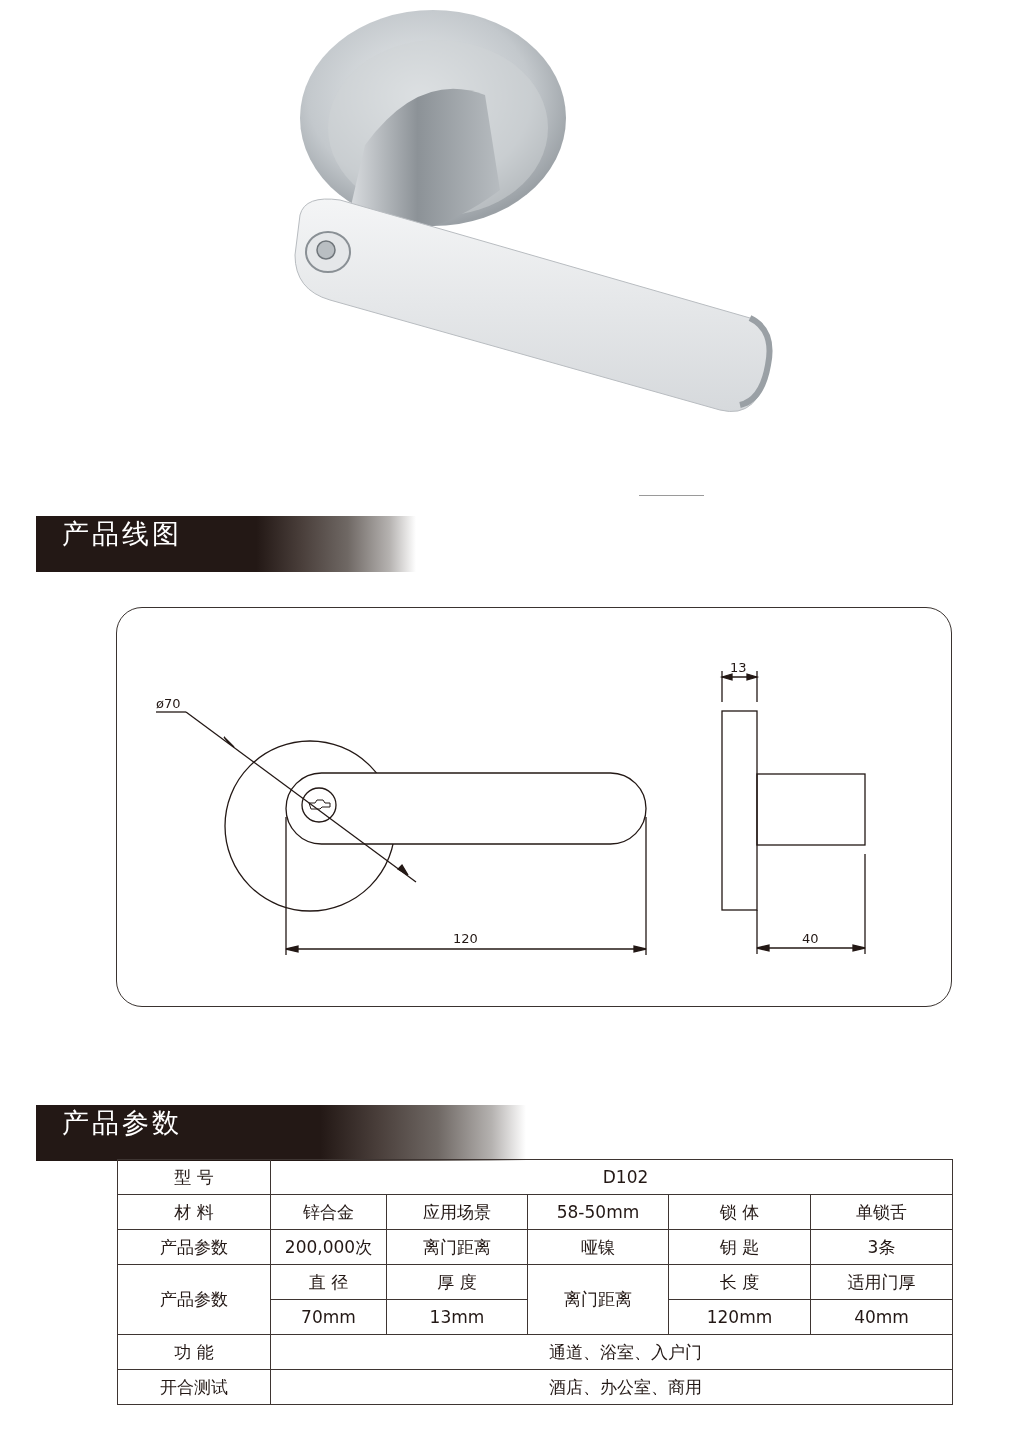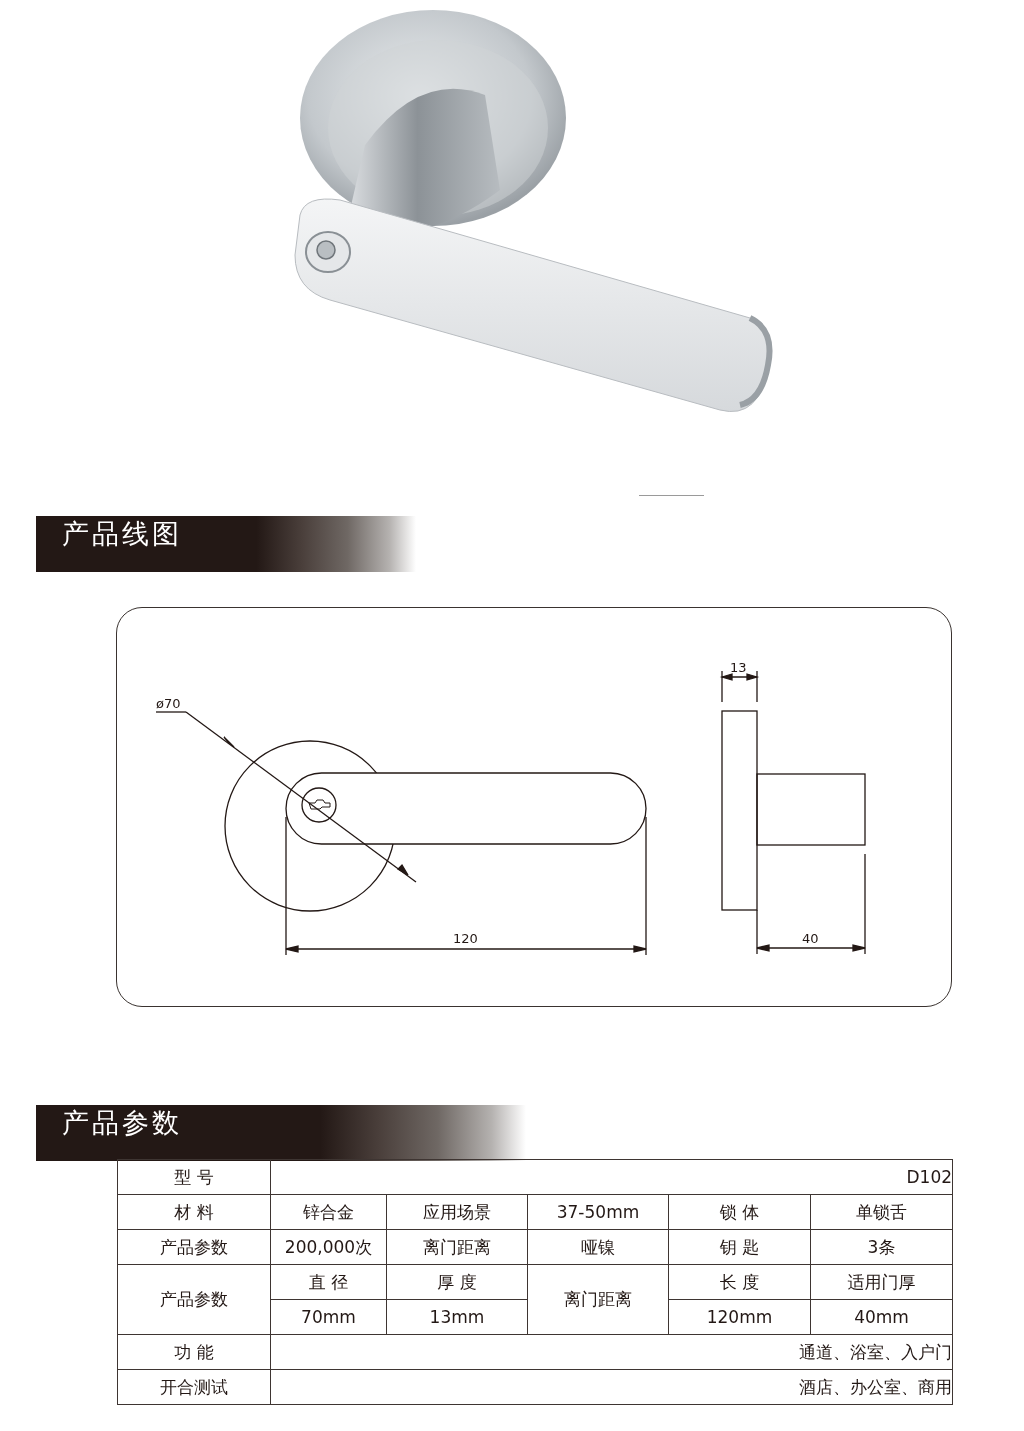--- a/index.html
+++ b/index.html
@@ -8,21 +8,21 @@
   .product-photo { left:270px; top:0; width:510px; height:430px; }
   .photo-rule { left:639px; top:495px; width:65px; height:1px; background:#9a9a9a; }
   .section-bar { left:36px; height:56px; background:linear-gradient(90deg,#231815 0%,#231815 58%,#4a3f3b 70%,#6f6864 82%,#b5b2b0 93%,#ffffff 100%); display:flex; align-items:flex-start; }
   .section-bar span { color:#ffffff; font-size:27px; letter-spacing:3px; padding-left:26px; font-family:"DejaVu Sans", sans-serif; }
   .bar1 { top:516px; width:380px; }
   .bar2 { top:1057px; width:490px;margin-top:48px; }
   .drawing-frame { left:116px; top:607px; width:836px; height:400px; border:1.6px solid #3a3330; border-radius:26px; box-sizing:border-box; }
   .drawing-svg { left:116px; top:607px; width:836px; height:400px; }
   table.spec { position:absolute; left:117px; top:1159px; border-collapse:collapse; width:835px; table-layout:fixed; }
   table.spec td { border:1.6px solid #3e3532; height:34px; padding:0; text-align:center; font-size:17px; color:#231815; font-family:"DejaVu Sans", sans-serif; }
-  table.spec td.left { text-align:right; padding-left:28px; }
+  table.spec td.left { text-align:center; padding-left:28px; }
 </style>
 </head>
 <body>
 
 <svg class="abs product-photo" viewBox="0 0 510 430">
   <defs>
     <radialGradient id="rose" cx="45%" cy="40%" r="60%">
       <stop offset="0%" stop-color="#e9ecee"></stop>
         <stop offset="70%" stop-color="#c3c8cc"></stop>
         <stop offset="100%" stop-color="#9aa0a5"></stop>
@@ -111,21 +111,21 @@
   </colgroup>
   <tbody>
       <tr>
     <td>型 号</td>
     <td colspan="5" class="left">D102</td>
   </tr>
   <tr>
     <td>材 料</td>
     <td>锌合金</td>
     <td>应用场景</td>
-    <td>37-50mm</td>
+    <td>58-50mm</td>
     <td>锁 体</td>
     <td>单锁舌</td>
   </tr>
   <tr>
     <td>产品参数</td>
     <td>200,000次</td>
     <td>离门距离</td>
     <td>哑镍</td>
     <td>钥 匙</td>
     <td>3条</td>

